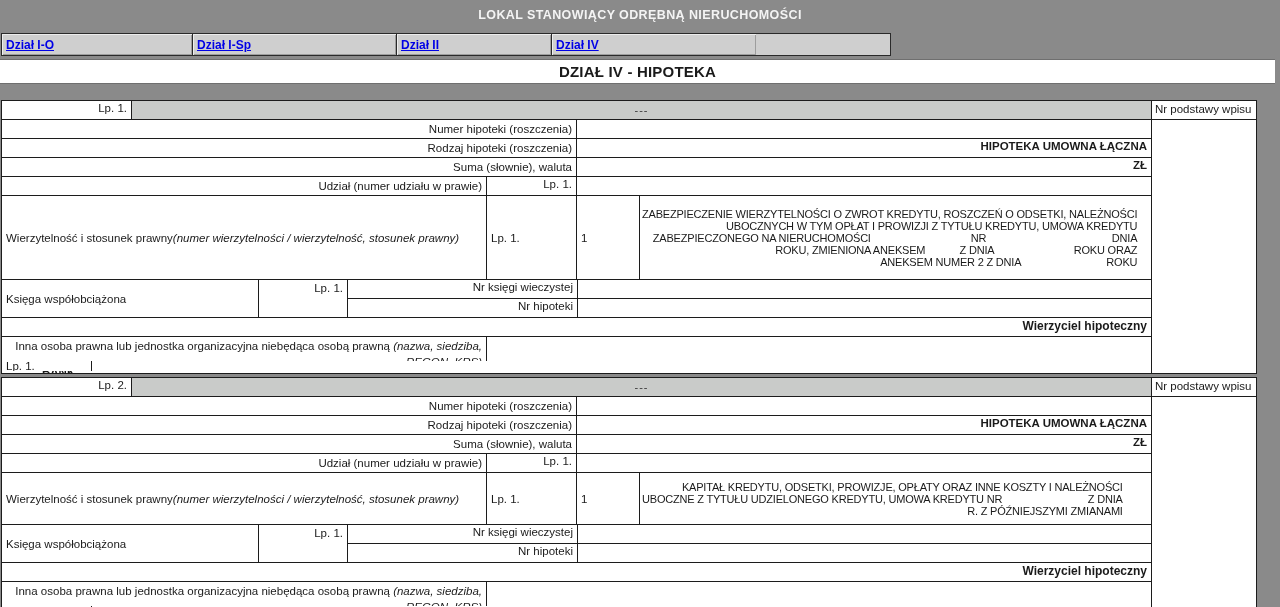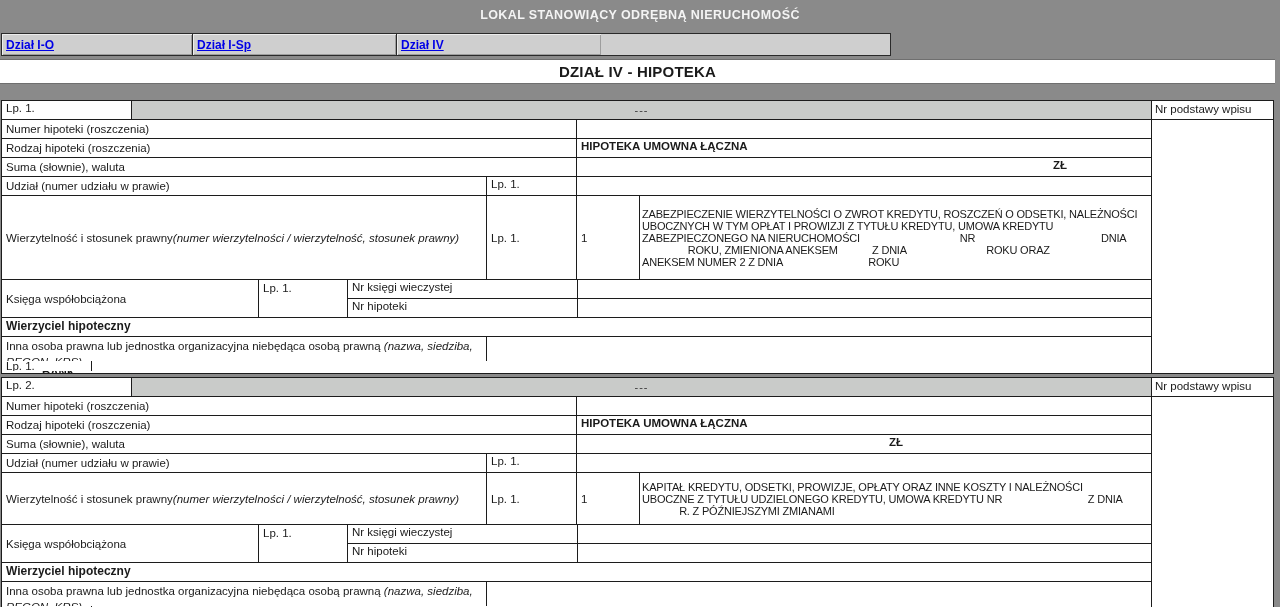--- a/index.html
+++ b/index.html
@@ -35,26 +35,26 @@
     margin:3px 0 0 0;width:1275px;height:25px;background:#fff;
     display:flex;align-items:center;justify-content:center;
     border-top:1px solid #6f6f6f;border-bottom:1px solid #6f6f6f;
   }
   .title-row .t{font-weight:bold;font-size:15px;letter-spacing:.2px;}
   
   .content{margin-top:16px;}
   .block{display:flex;width:1273px;margin-left:1px;}
   .block + .block{margin-top:3px;}
   .bm{width:1150px;background:#fff;border:1px solid var(--border-dark);border-right:none;}
-  .br{width:123px;background:#fff;border:1px solid var(--border-dark);display:flex;flex-direction:column;gap:32px;}
+  .br{width:106px;background:#fff;border:1px solid var(--border-dark);display:flex;flex-direction:column;gap:32px;}
   .br-head{height:19px;border-bottom:1px solid var(--border-dark);padding:2px 3px;font-size:11.5px;white-space:nowrap;}
   .br-body{flex:1;}
   .row{display:flex;border-bottom:1px solid var(--border-dark);}
   .h19{height:19px;}
-  .cell{border-right:1px solid var(--border-dark);padding:1px 4px;font-size:11.5px;overflow:hidden;}
+  .cell{border-right:1px solid var(--border-dark);padding:1px 4px;font-size:11.5px;overflow:hidden;text-align:right;}
   .row > .cell:last-child, .ks-sub > .cell:last-child{border-right:none;}
   .flex{flex:1;}
   .vc{display:flex;align-items:center;}
   .bold{font-weight:bold;}
   .it{font-style:italic;}
   .lp-cell{width:130px;background:#fff;}
   .gray-cell{flex:1;background:var(--row-gray);display:flex;align-items:center;justify-content:center;color:#3a3a3a;font-size:11px;letter-spacing:1px;padding:0;border-right:none;}
   .w575{width:575px;}
   .w485{width:485px;}
   .w90{width:90px;}
@@ -76,29 +76,32 @@
   .inna-row{height:36px;border-bottom:none;flex-direction:column;}
   .zl1{padding-left:476px;}
   .zl2{padding-left:312px;}
   .bank{margin-left:36px;font-weight:bold;}
   .rodzaj-val{font-weight:bold;}
 </style>
 </head>
 <body>
 
 <div class="top-band">
-  <span class="t">LOKAL STANOWIĄCY ODRĘBNĄ NIERUCHOMOŚĆ</span>
+  <span class="t">LOKAL STANOWIĄCY ODRĘBNĄ NIERUCHOMOŚCI</span>
 </div>
 
 <div class="tabs">
   <div class="tab tw1">
       <a>Dział I-O</a>
     </div>
   <div class="tab tw2">
       <a>Dział I-Sp</a>
+    </div>
+  <div class="tab tw3">
+      <a>Dział II</a>
     </div>
   <div class="tab tw5">
       <a>Dział IV</a>
     </div>
 </div>
 
 <div class="title-row">
   <span class="t">DZIAŁ IV - HIPOTEKA</span>
 </div>
 

